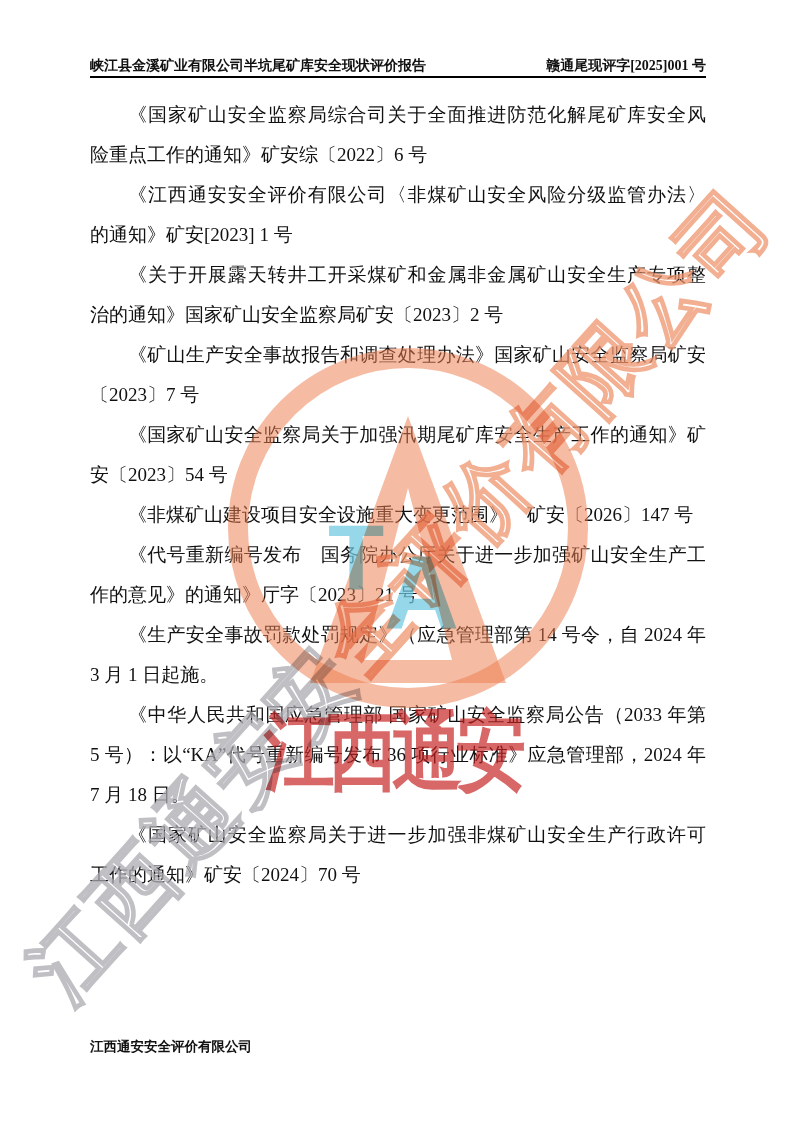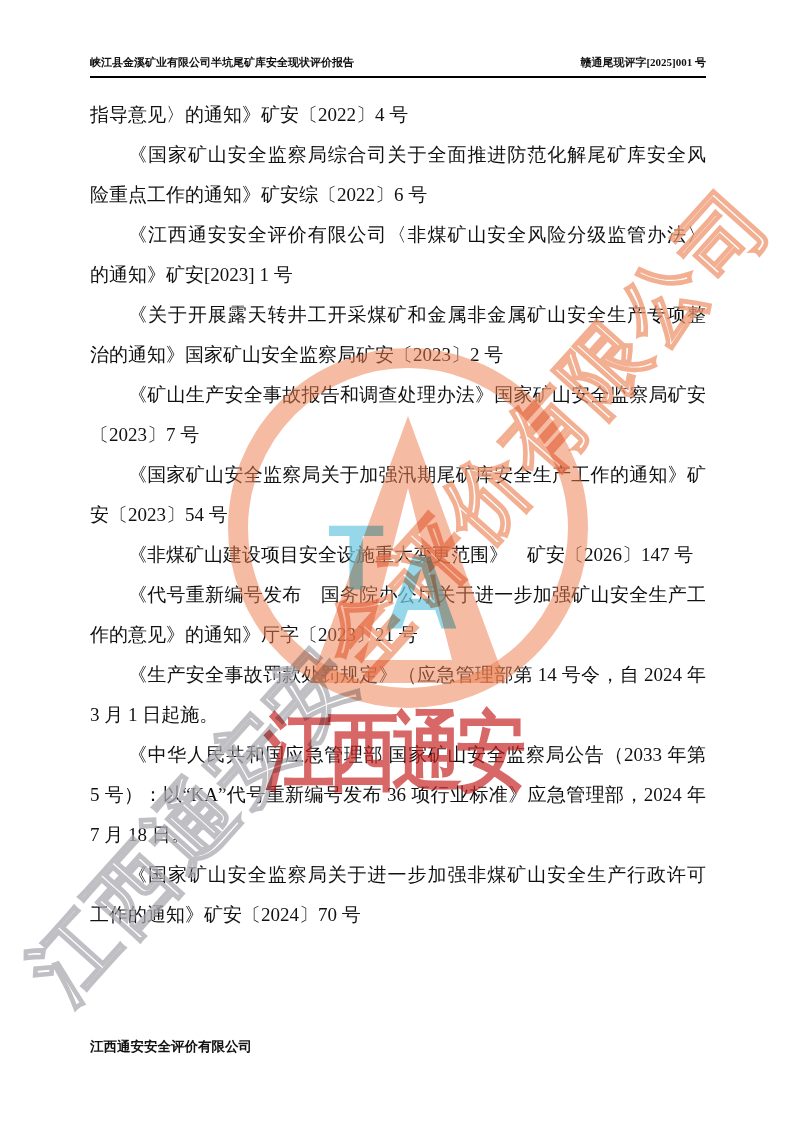--- a/index.html
+++ b/index.html
@@ -6,22 +6,22 @@
   .page{
     position:relative;width:793px;height:1122px;margin:0 auto;
     background:#ffffff;overflow:hidden;
     font-family:"Liberation Serif","DejaVu Serif",serif;
     color:#111;
   }
   
   .header{
     position:absolute;left:90px;top:52px;width:616px;height:24px;
     border-bottom:2px solid #000;
-    display:flex;justify-content:space-between;
-    font-size:11px;font-weight:bold;line-height:20px;
+    display:flex;justify-content:space-between;align-items:flex-end;
+    font-size:14px;font-weight:bold;line-height:20px;
   }
   
   .body{
     position:absolute;left:90px;top:95px;width:616px;
     font-size:19px;line-height:40px;z-index:2;
   }
   .line{text-align:justify;text-align-last:left;}
   .line.indent{text-indent:38px;}
   .line.stretch{text-align-last:justify;}
   
@@ -64,21 +64,20 @@
 <body>
 
 <div class="page">
 
   <div class="header">
     <span>峡江县金溪矿业有限公司半坑尾矿库安全现状评价报告</span>
     <span>赣通尾现评字[2025]001 号</span>
   </div>
 
   <div class="body" id="body-text">
-      <div class="line">指导意见〉的通知》矿安〔2022〕4 号</div>
       <div class="line indent stretch">《国家矿山安全监察局综合司关于全面推进防范化解尾矿库安全风</div>
       <div class="line">险重点工作的通知》矿安综〔2022〕6 号</div>
       <div class="line indent stretch">《江西通安安全评价有限公司〈非煤矿山安全风险分级监管办法〉</div>
       <div class="line">的通知》矿安[2023] 1 号</div>
       <div class="line indent stretch">《关于开展露天转井工开采煤矿和金属非金属矿山安全生产专项整</div>
       <div class="line">治的通知》国家矿山安全监察局矿安〔2023〕2 号</div>
       <div class="line indent stretch">《矿山生产安全事故报告和调查处理办法》国家矿山安全监察局矿安</div>
       <div class="line">〔2023〕7 号</div>
       <div class="line indent stretch">《国家矿山安全监察局关于加强汛期尾矿库安全生产工作的通知》矿</div>
       <div class="line">安〔2023〕54 号</div>

